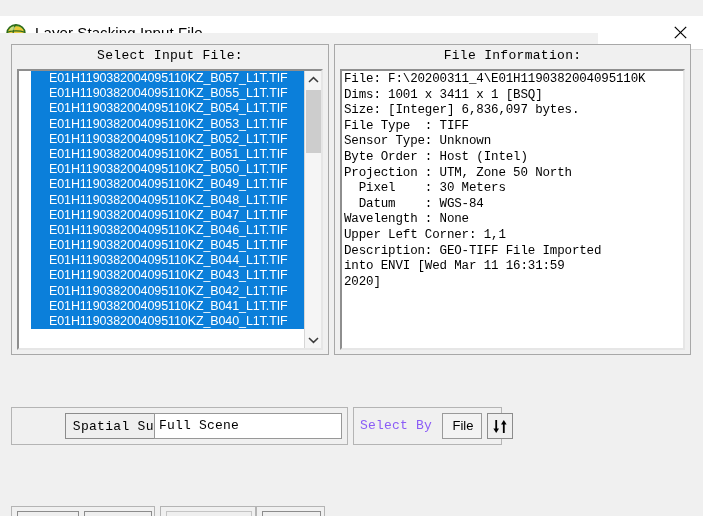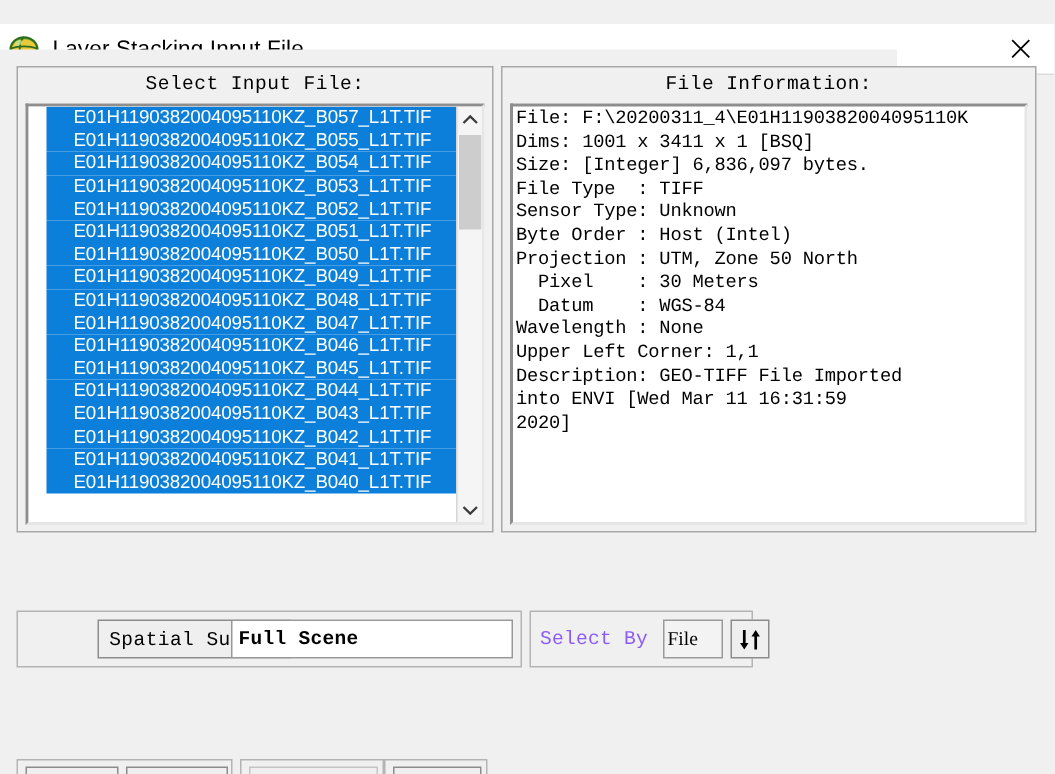--- a/index.html
+++ b/index.html
@@ -212,45 +212,44 @@
     background: #ffffff;
     border: 1px solid #989898;
     box-sizing: border-box;
     font-family: "Liberation Mono", monospace;
     font-size: 13px;
     color: #000;
     line-height: 24px;
     padding-left: 4px;
     white-space: nowrap;
     letter-spacing: 0.2px;
-    font-weight: bold;
   }
   #label-selectby {
     position: absolute;
     left: 6px; top: 5px;
     height: 26px;
     line-height: 26px;
     font-family: "Liberation Mono", monospace;
     font-size: 13px;
     color: #8b5cf6;
     white-space: nowrap;
     letter-spacing: 0.2px;
   }
   #select-by-value {
     position: absolute;
     left: 88px; top: 5px;
     width: 40px; height: 26px;
     background: #f3f3f3;
     border: 1px solid #9a9a9a;
     box-sizing: border-box;
-    font-family: Liberation Serif, serif;
+    font-family: Liberation Sans, sans-serif;
     font-size: 13px;
     color: #000;
     line-height: 24px;
-    text-align: left;
+    text-align: center;
     padding-left: 2px;
     white-space: nowrap;
     cursor: default;
   }
   #btn-swap {
     position: absolute;
     left: 133px; top: 5px;
     width: 26px; height: 26px;
     background: #efefef;
     border: 1px solid #8c8c8c;

